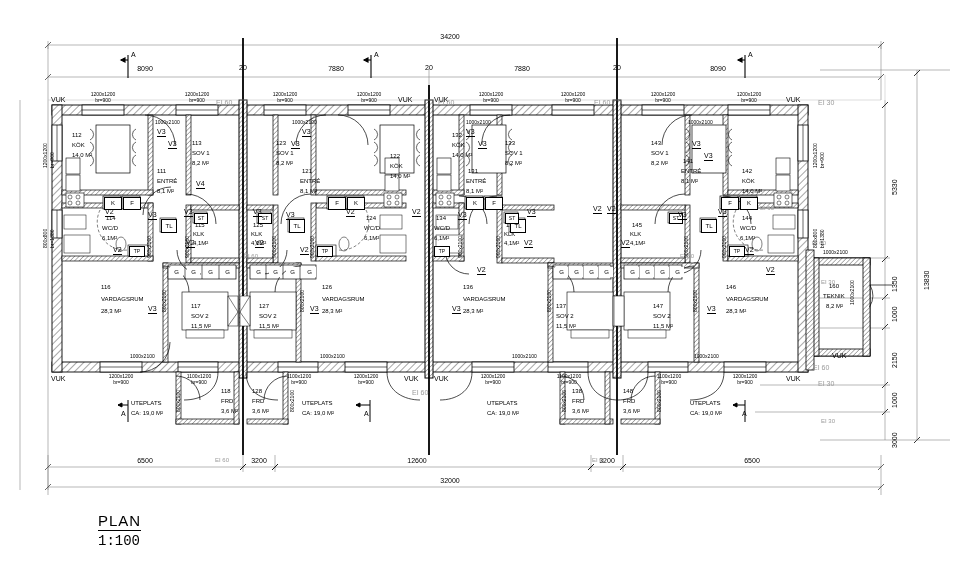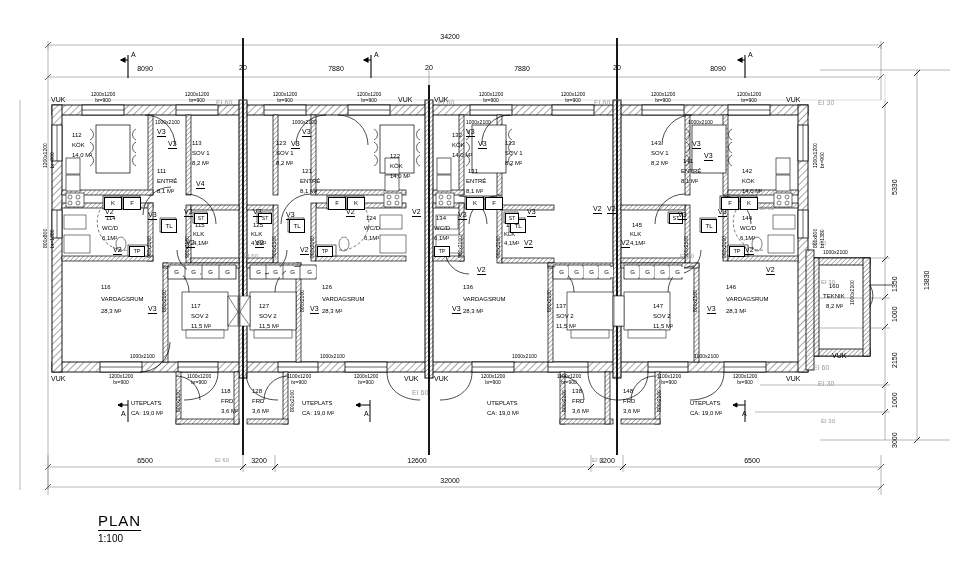--- a/index.html
+++ b/index.html
@@ -8,21 +8,21 @@
   svg{position:absolute;left:0;top:0;}
   .lbl{position:absolute;font-family:"Liberation Sans",sans-serif;color:#000;white-space:pre;line-height:1.15;}
   .t5{font-size:5px;}
   .t6{font-size:6px;}
   .t7{font-size:7px;}
   .ctr{text-align:center;}
   .gray{color:#9a9a9a;}
   .rot{transform-origin:0 0;transform:rotate(-90deg);}
   .boxlbl{position:absolute;border:0.7px solid #000;font-size:6px;text-align:center;background:#fff;line-height:1;}
   .title{position:absolute;font-size:15px;letter-spacing:1px;border-bottom:1.3px solid #000;padding-bottom:1px;}
-  .scale{position:absolute;font-size:10px;}
+  .scale{position:absolute;font-size:14px;font-family:Liberation Mono, monospace;}
   .dimtxt{position:absolute;font-size:7px;text-align:center;}
   .vdim{position:absolute;font-size:7px;transform-origin:0 0;transform:rotate(-90deg);}
 </style>
 </head>
 <body>
 
 <div id="stage">
 
 <svg width="953" height="564" viewBox="0 0 953 564">
   <defs>

